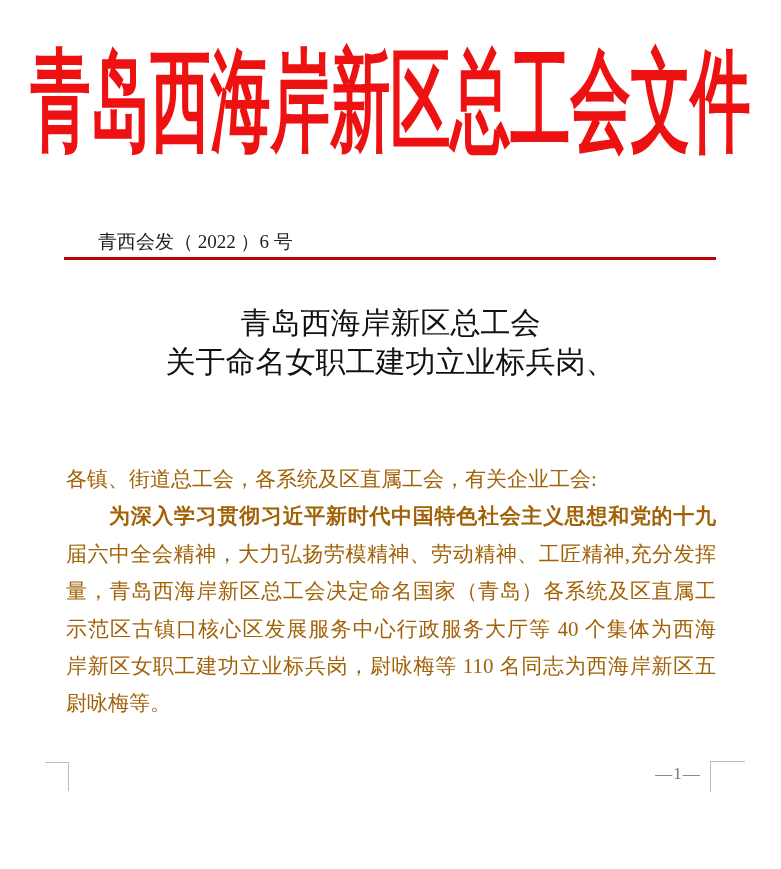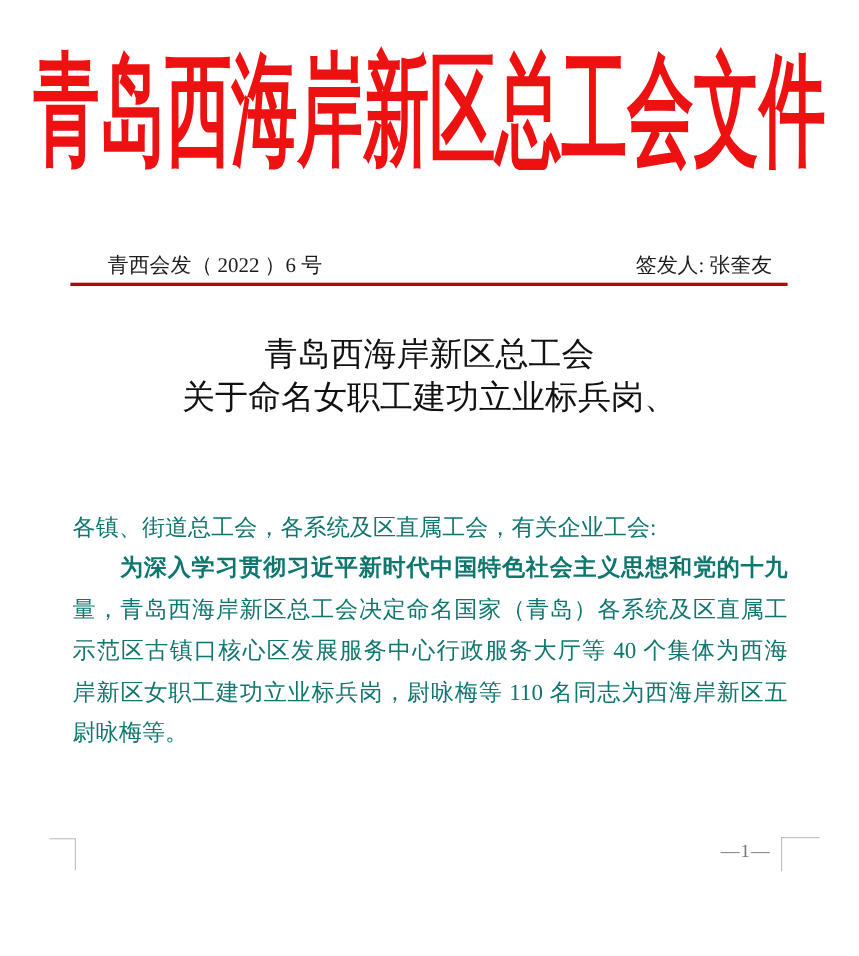--- a/index.html
+++ b/index.html
@@ -76,21 +76,21 @@
   }
 
   
   .body-block {
     position: absolute;
     top: 461px;
     left: 66px;
     width: 650px;
     font-size: 21px;
     line-height: 37.4px;
-    color: #0f766e;
+    color: #a16207;
   }
   .body-line {
     width: 650px;
     height: 37.4px;
     overflow: hidden;
   }
   .body-line.fill {
     text-align: justify;
     text-align-last: justify;
   }
@@ -139,33 +139,33 @@
 <body>
 
 <div class="page">
 
   <div class="masthead">
     <span class="masthead-text">青岛西海岸新区总工会文件</span>
   </div>
 
   <div class="meta-row">
     <span class="doc-number">青西会发（ 2022 ）6 号</span>
-    <span class="issuer">签发人: 张奎友</span>
   </div>
 
   <div class="red-rule"></div>
 
   <div class="doc-title">
     <div>青岛西海岸新区总工会</div>
     <div>关于命名女职工建功立业标兵岗、</div>
   </div>
 
   <div class="body-block">
     <div class="body-line">各镇、街道总工会，各系统及区直属工会，有关企业工会:</div>
     <div class="body-line fill indent">为深入学习贯彻习近平新时代中国特色社会主义思想和党的十九</div>
+    <div class="body-line fill">届六中全会精神，大力弘扬劳模精神、劳动精神、工匠精神,充分发挥</div>
     <div class="body-line fill">量，青岛西海岸新区总工会决定命名国家（青岛）各系统及区直属工会</div>
     <div class="body-line fill">示范区古镇口核心区发展服务中心行政服务大厅等 40 个集体为西海</div>
     <div class="body-line fill">岸新区女职工建功立业标兵岗，尉咏梅等 110 名同志为西海岸新区五</div>
     <div class="body-line">尉咏梅等。</div>
   </div>
 
   <div class="page-number">—1—</div>
 
   <div class="boundary-mark left"></div>
   <div class="boundary-mark right"></div>

